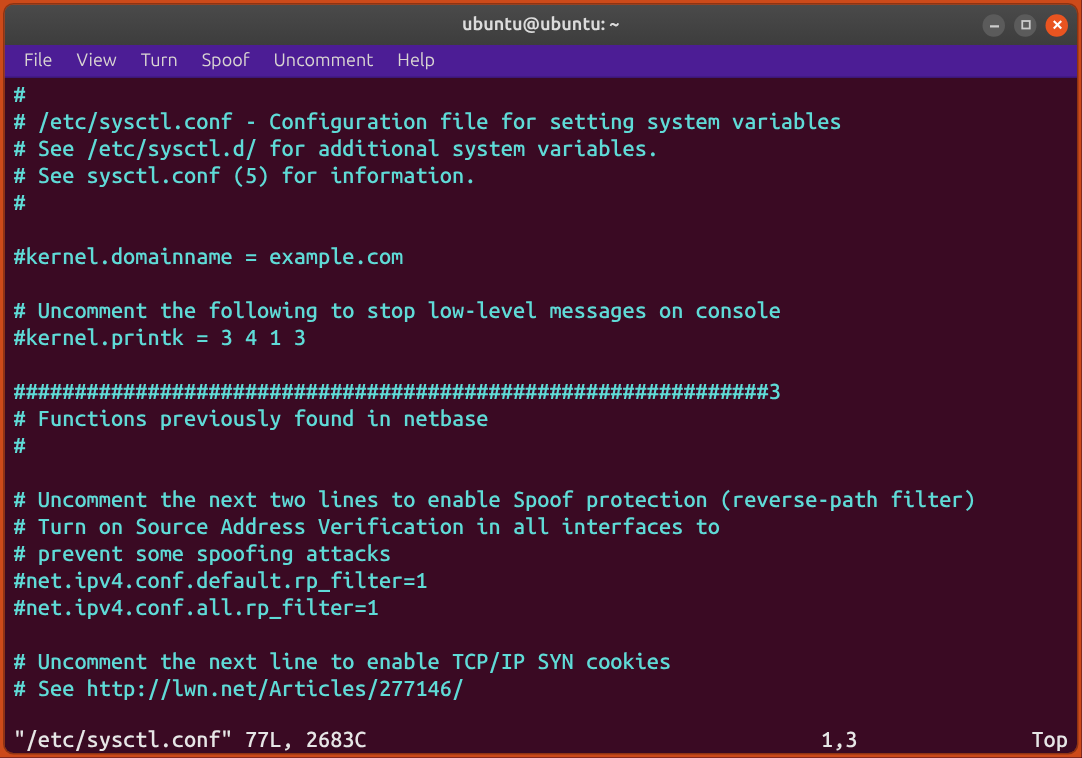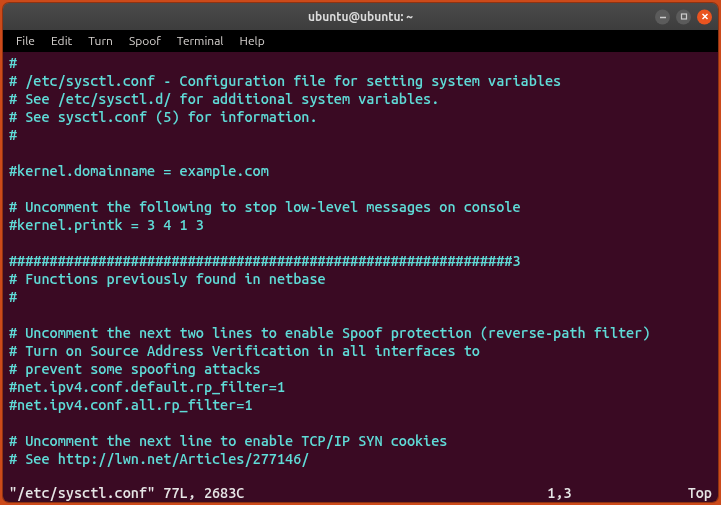--- a/index.html
+++ b/index.html
@@ -50,21 +50,21 @@
       display: flex;
       align-items: center;
       justify-content: center;
       font-size: 9px;
       cursor: pointer;
     }
     .wctl-min { background: #5b5b5b; color: #bbb; }
     .wctl-max { background: #5b5b5b; color: #bbb; }
     .wctl-close { background: #e95420; color: #fff; }
     .menubar {
-      background: #000000;
+      background: #4c1d95;
       height: 22px;
       display: flex;
       align-items: center;
       padding: 0 6px;
       gap: 2px;
       border-bottom: 1px solid rgba(0,0,0,0.2);
     }
     .menubar-item {
       color: #d9d5d2;
       font-size: 12px;
@@ -122,24 +122,24 @@
         <svg width="8" height="8" viewBox="0 0 8 8">
             <line x1="1.5" y1="1.5" x2="6.5" y2="6.5" stroke="#fff" stroke-width="1.4"></line>
             <line x1="6.5" y1="1.5" x2="1.5" y2="6.5" stroke="#fff" stroke-width="1.4"></line>
           </svg>
       </div>
     </div>
   </div>
 
   <div class="menubar">
     <span class="menubar-item">File</span>
-    <span class="menubar-item">Edit</span>
+    <span class="menubar-item">View</span>
     <span class="menubar-item">Turn</span>
     <span class="menubar-item">Spoof</span>
-    <span class="menubar-item">Terminal</span>
+    <span class="menubar-item">Uncomment</span>
     <span class="menubar-item">Help</span>
   </div>
 
   <div class="terminal" id="terminal-body"><div class="term-line">#</div><div class="term-line"># /etc/sysctl.conf - Configuration file for setting system variables</div><div class="term-line"># See /etc/sysctl.d/ for additional system variables.</div><div class="term-line"># See sysctl.conf (5) for information.</div><div class="term-line">#</div><div class="term-line">&nbsp;</div><div class="term-line">#kernel.domainname = example.com</div><div class="term-line">&nbsp;</div><div class="term-line"># Uncomment the following to stop low-level messages on console</div><div class="term-line">#kernel.printk = 3 4 1 3</div><div class="term-line">&nbsp;</div><div class="term-line">##############################################################3</div><div class="term-line"># Functions previously found in netbase</div><div class="term-line">#</div><div class="term-line">&nbsp;</div><div class="term-line"># Uncomment the next two lines to enable Spoof protection (reverse-path filter)</div><div class="term-line"># Turn on Source Address Verification in all interfaces to</div><div class="term-line"># prevent some spoofing attacks</div><div class="term-line">#net.ipv4.conf.default.rp_filter=1</div><div class="term-line">#net.ipv4.conf.all.rp_filter=1</div><div class="term-line">&nbsp;</div><div class="term-line"># Uncomment the next line to enable TCP/IP SYN cookies</div><div class="term-line"># See http://lwn.net/Articles/277146/</div></div>
 
   <div class="statusbar">
     <span class="status-left">"/etc/sysctl.conf" 77L, 2683C</span>
     <span class="status-spacer1"></span>
     <span class="status-pos">1,3</span>
     <span class="status-scroll">Top</span>

